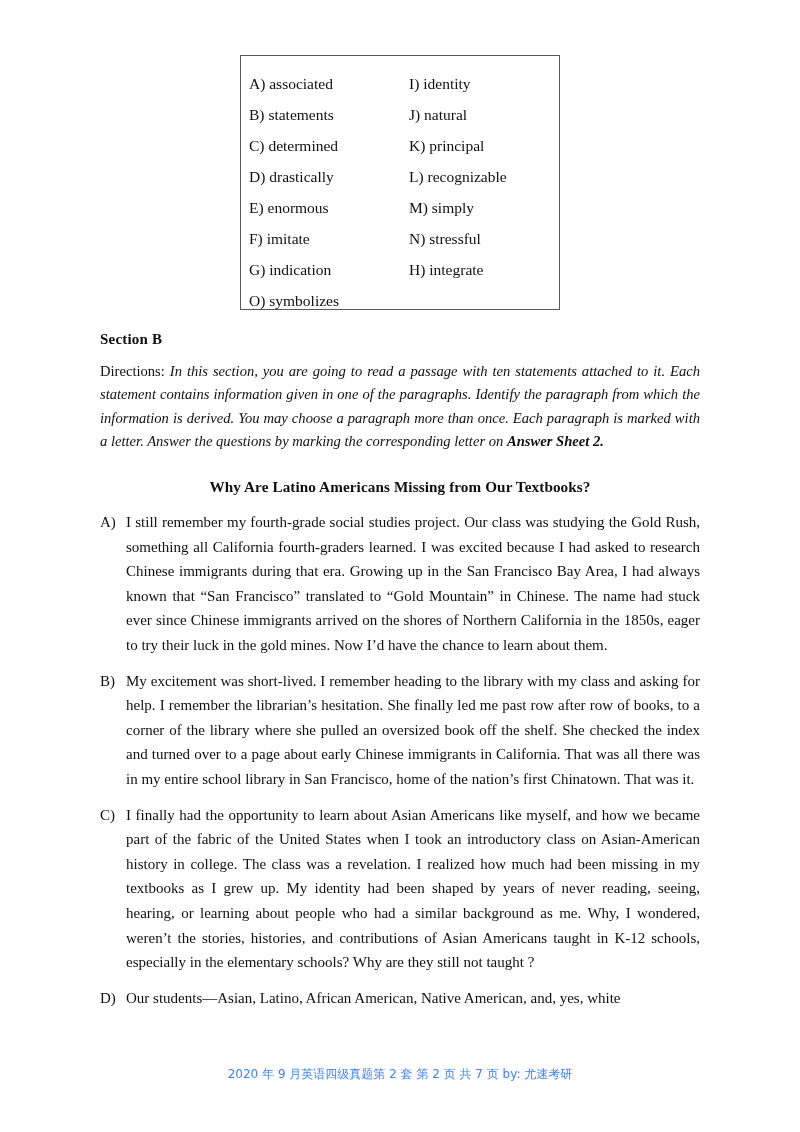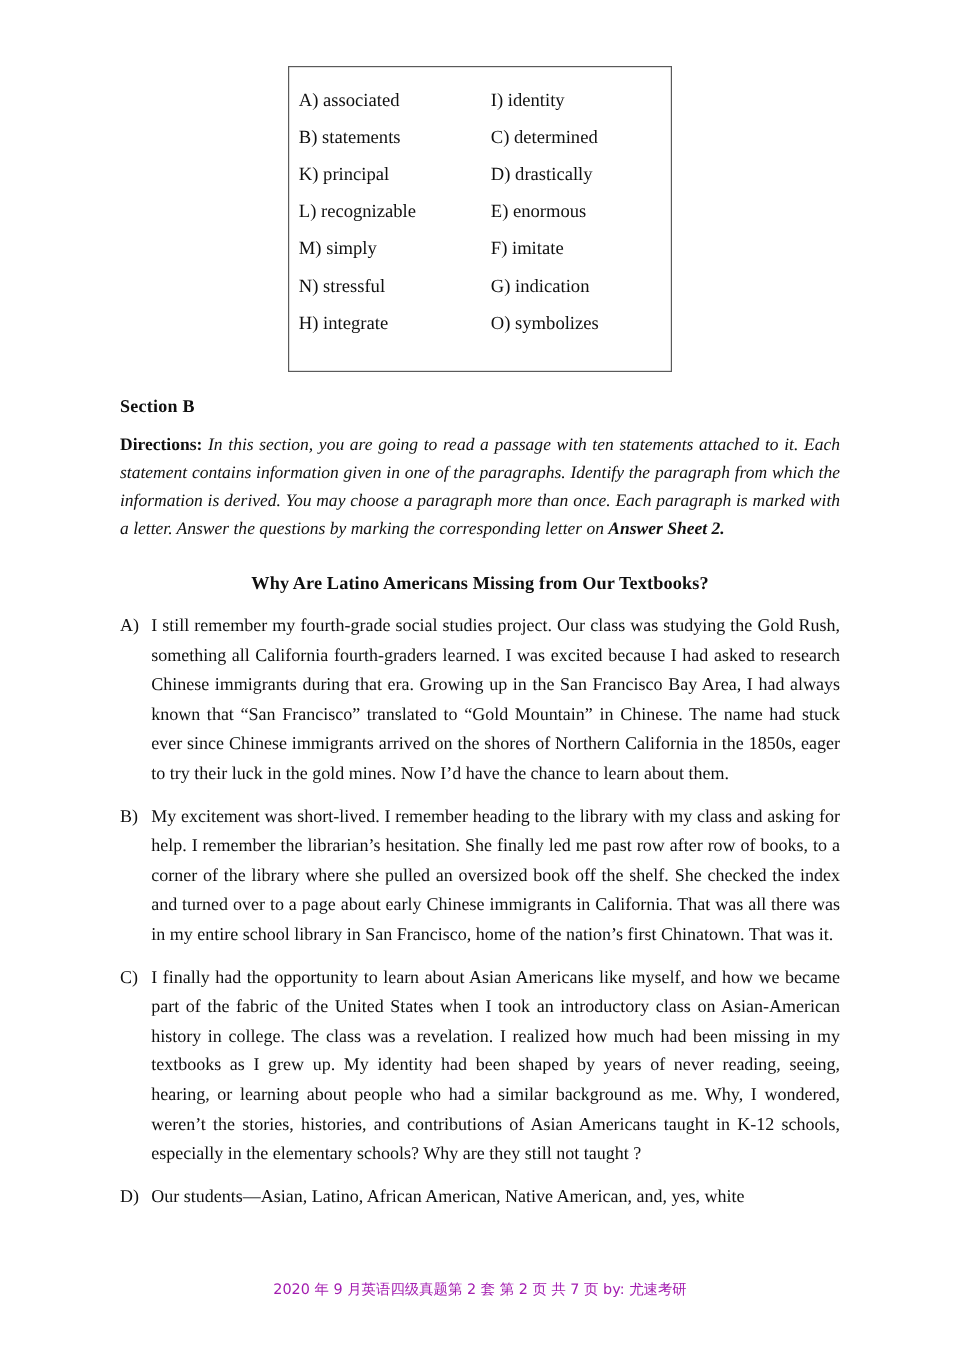--- a/index.html
+++ b/index.html
@@ -65,21 +65,21 @@
     top: 360px;
     width: 600px;
     font-size: 14.6px;
     line-height: 23.4px;
     text-align: justify;
     text-justify: inter-word;
     font-style: italic;
   }
   .directions .lead {
     font-style: normal;
-    font-weight: bold;
+    font-weight: normal;
   }
   .directions .tail {
     font-weight: bold;
     font-style: italic;
   }
 
   .article-title {
     position: absolute;
     left: 100px;
     top: 478px;
@@ -119,40 +119,41 @@
   }
   
 
   .footer {
     position: absolute;
     left: 0;
     top: 1066px;
     width: 800px;
     text-align: center;
     font-size: 12.4px;
-    color: #a21caf;
+    color: #3b82f6;
     font-family: "Liberation Serif", "DejaVu Serif", serif;
   }
   .footer .cn {
     font-family: "DejaVu Sans", sans-serif;
     font-size: 12px;
   }
 </style>
 </head>
 <body>
 
 <div class="page">
 
   <div class="wordbank">
     <div class="wordbank-grid">
 
       <div class="wb-item"><span>A) associated</span></div>
       <div class="wb-item"><span>I) identity</span></div>
 
       <div class="wb-item"><span>B) statements</span></div>
+      <div class="wb-item"><span>J) natural</span></div>
 
       <div class="wb-item"><span>C) determined</span></div>
       <div class="wb-item"><span>K) principal</span></div>
 
       <div class="wb-item"><span>D) drastically</span></div>
       <div class="wb-item"><span>L) recognizable</span></div>
 
       <div class="wb-item"><span>E) enormous</span></div>
       <div class="wb-item"><span>M) simply</span></div>
 

